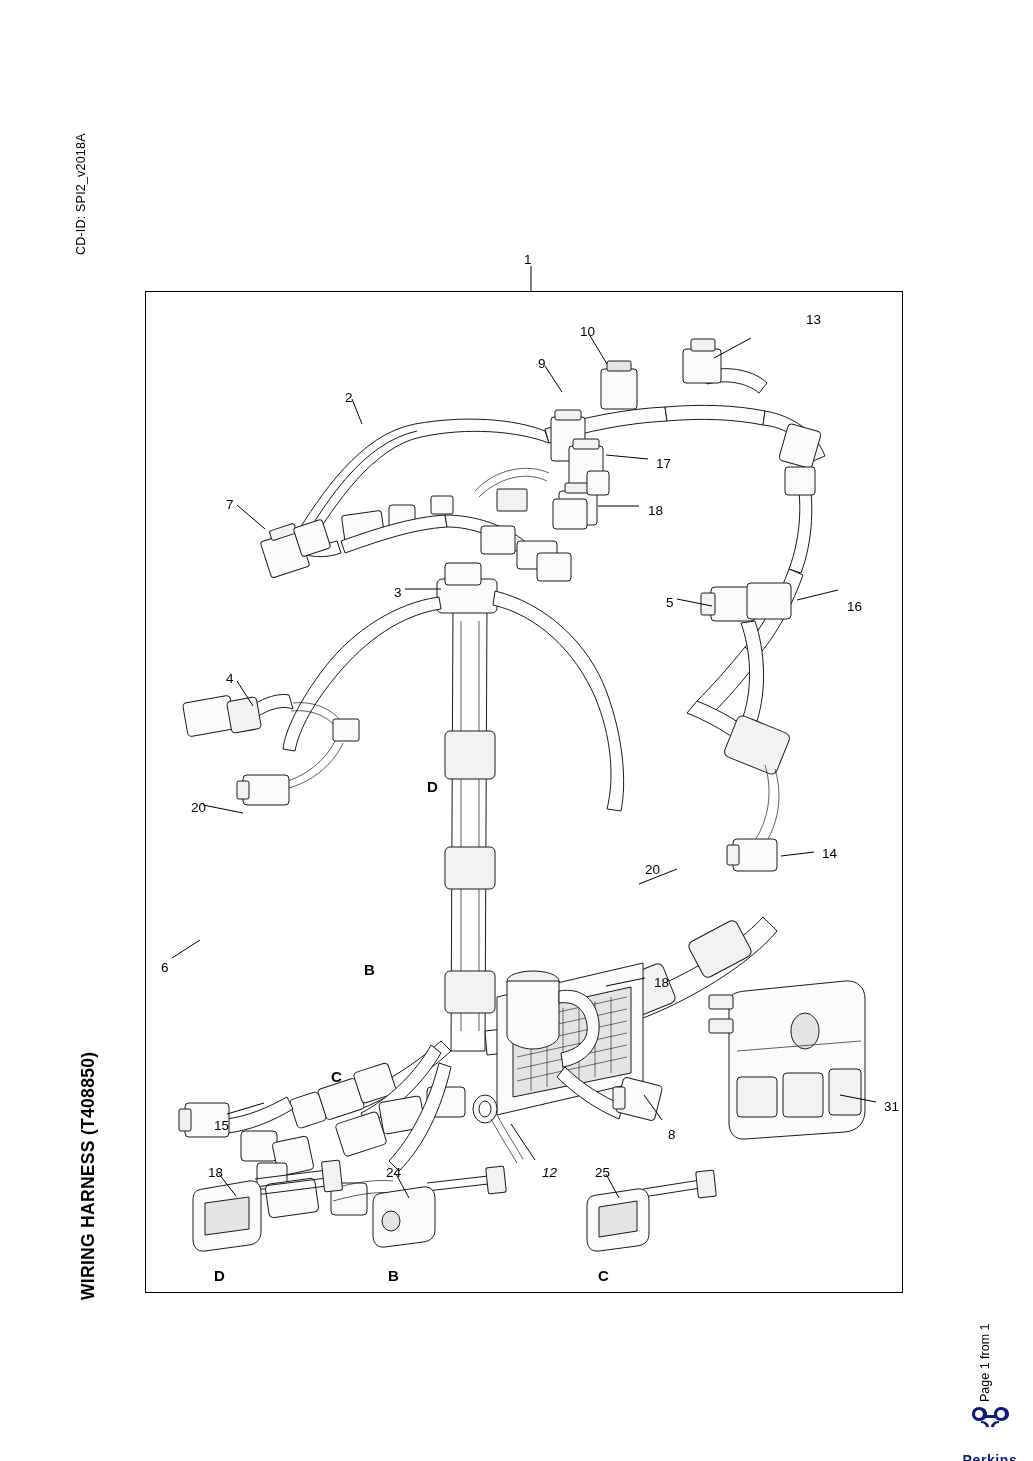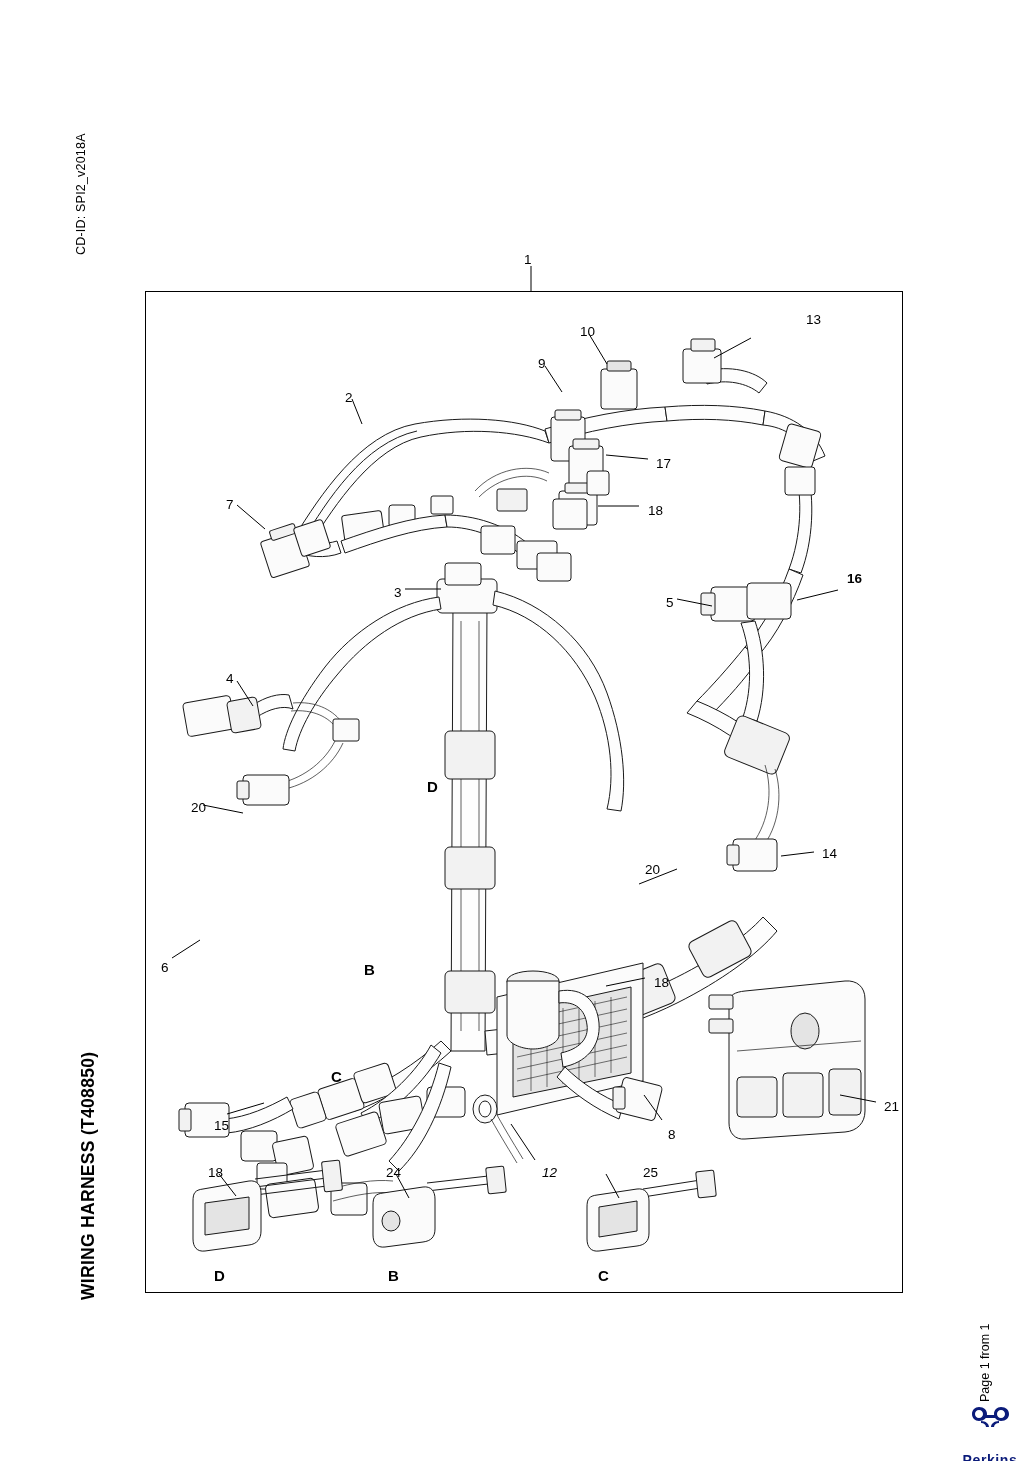--- a/index.html
+++ b/index.html
@@ -367,29 +367,29 @@
       <div class="callout" style="left: 161px; top: 961px;">6</div>
       <div class="callout" style="left: 226px; top: 498px;">7</div>
       <div class="callout" style="left: 668px; top: 1128px;">8</div>
       <div class="callout" style="left: 538px; top: 357px;">9</div>
       <div class="callout" style="left: 580px; top: 325px;">10</div>
       <div class="callout" style="left: 191px; top: 801px;">20</div>
       <div class="callout" style="left: 542px; top: 1166px; font-style: italic;">12</div>
       <div class="callout" style="left: 758px; top: 313px; margin-left: 48px;">13</div>
       <div class="callout" style="left: 822px; top: 847px;">14</div>
       <div class="callout" style="left: 214px; top: 1119px;">15</div>
-      <div class="callout" style="left: 847px; top: 572px; font-weight: bold;">16</div>
+      <div class="callout" style="left: 847px; top: 600px;">16</div>
       <div class="callout" style="left: 656px; top: 457px;">17</div>
       <div class="callout" style="left: 648px; top: 504px;">18</div>
       <div class="callout" style="left: 645px; top: 863px;">20</div>
-      <div class="callout" style="left: 884px; top: 1100px;">21</div>
+      <div class="callout" style="left: 884px; top: 1100px;">31</div>
       <div class="callout" style="left: 654px; top: 976px;">18</div>
       <div class="callout" style="left: 208px; top: 1166px;">18</div>
       <div class="callout" style="left: 386px; top: 1166px;">24</div>
-      <div class="callout" style="left: 595px; top: 1166px; margin-left: 48px;">25</div>
+      <div class="callout" style="left: 595px; top: 1166px;">25</div>
       <div class="callout bold" style="left: 427px; top: 779px;">D</div>
       <div class="callout bold" style="left: 364px; top: 962px;">B</div>
       <div class="callout bold" style="left: 331px; top: 1069px;">C</div>
       <div class="callout bold" style="left: 214px; top: 1268px;">D</div>
       <div class="callout bold" style="left: 388px; top: 1268px;">B</div>
       <div class="callout bold" style="left: 598px; top: 1268px;">C</div>
     </div>
 
   <div id="logo">
     <svg class="mark" viewBox="0 0 38 26">

